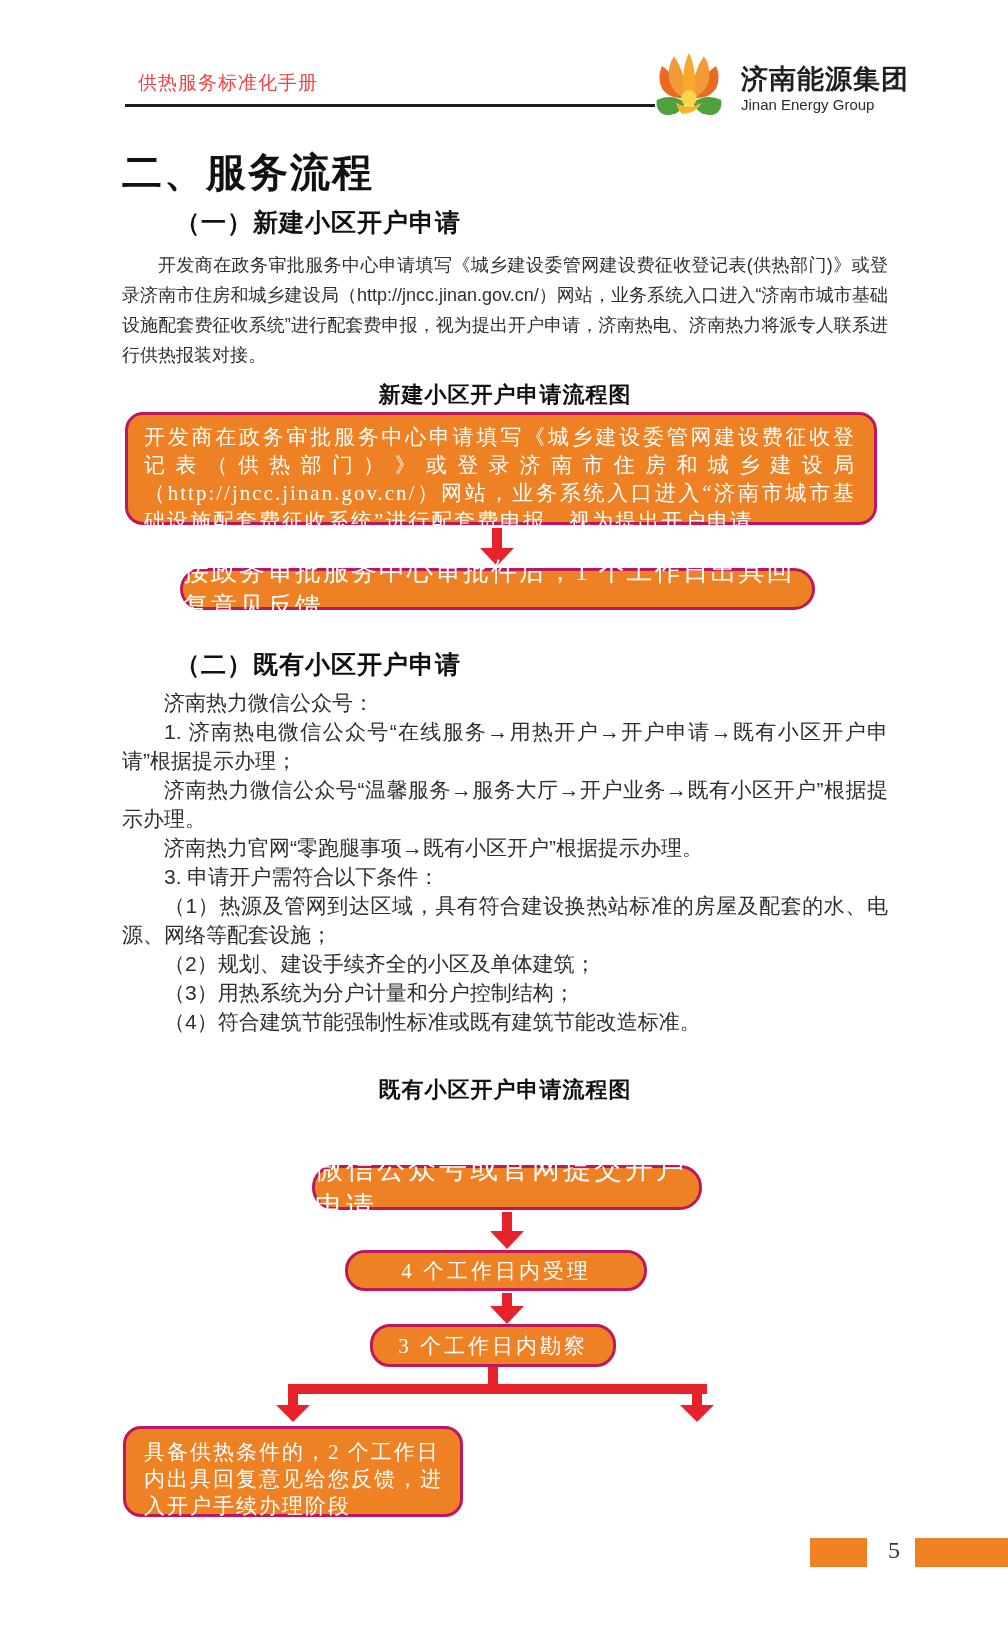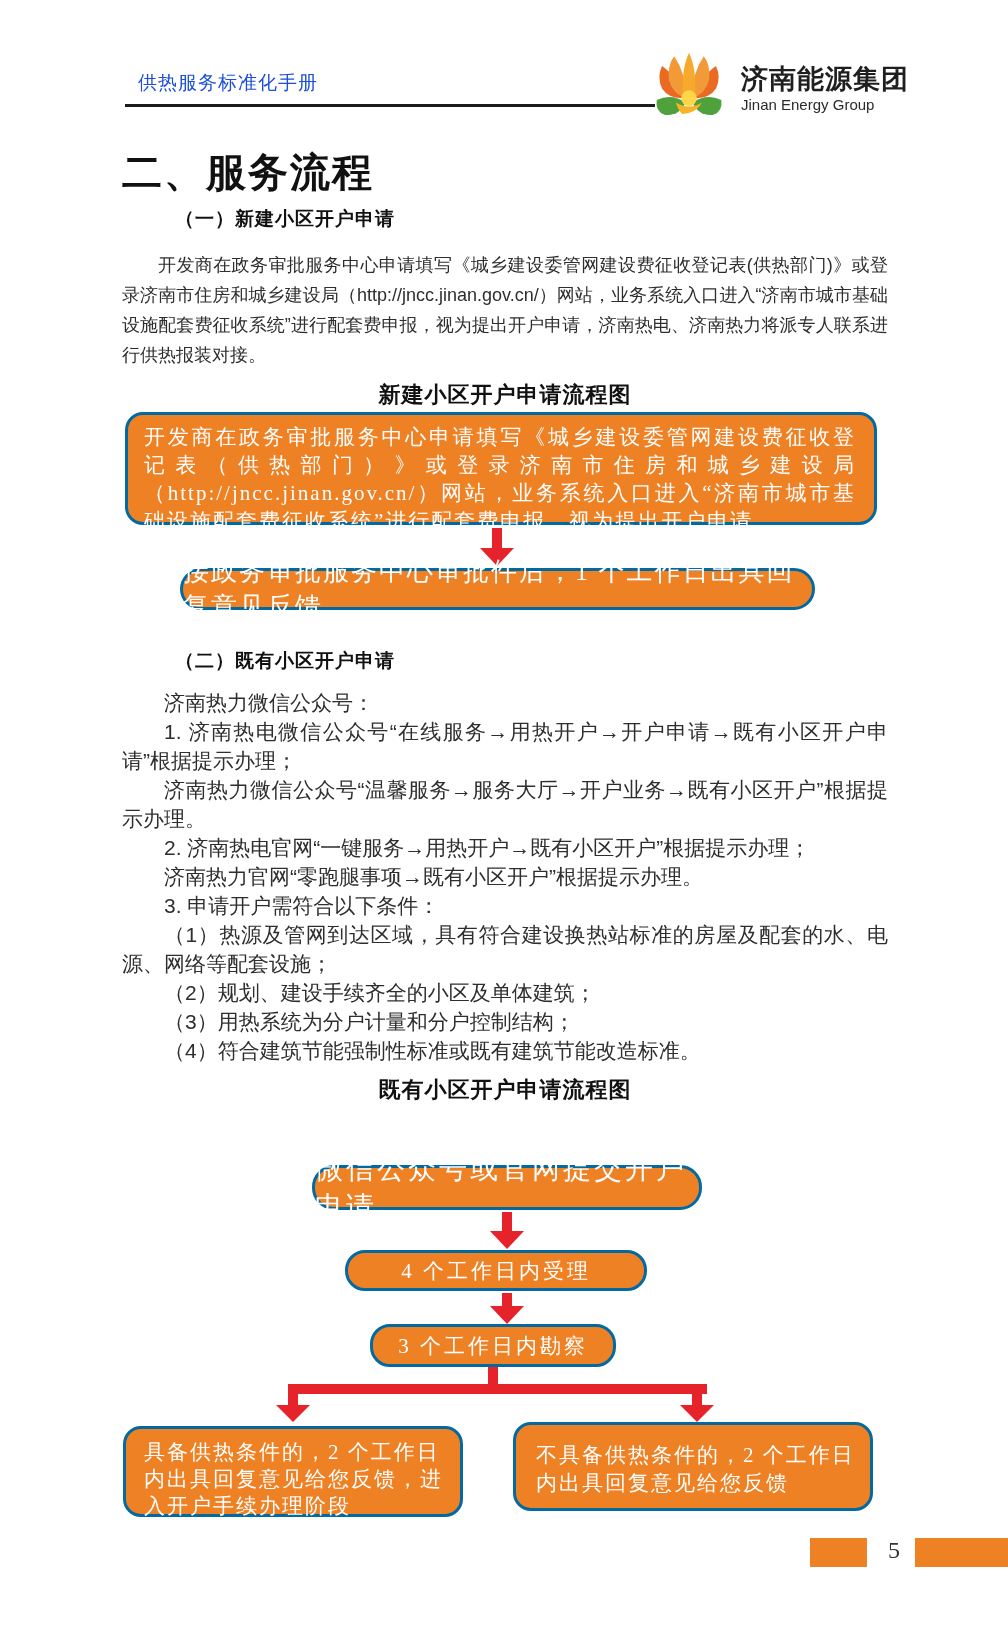--- a/index.html
+++ b/index.html
@@ -2,47 +2,47 @@
 <html><head>
 <meta charset="utf-8">
 <style>
   html,body{margin:0;padding:0;background:#e8e8e8;}
   .page{
     position:relative;width:1008px;height:1638px;background:#ffffff;
     margin:0 auto;font-family:"Liberation Sans","DejaVu Sans",sans-serif;
     color:#2e2e2e;overflow:hidden;
   }
   
-  .doc-title{position:absolute;left:138px;top:70px;font-size:19px;color:#1d4ed8;letter-spacing:1px;}
+  .doc-title{position:absolute;left:138px;top:70px;font-size:19px;color:#ef4444;letter-spacing:1px;}
   .header-rule{position:absolute;left:125px;top:104px;width:530px;height:3px;background:#1b1b1b;}
   .logo-wrap{position:absolute;left:645px;top:52px;display:flex;align-items:center;}
   .logo-svg{width:88px;height:68px;}
   .company{margin-left:8px;}
   .company-cn{font-size:27px;font-weight:bold;color:#1f1f1f;letter-spacing:1px;line-height:30px;}
   .company-en{font-size:15px;color:#2b2b2b;margin-top:2px;}
   
   .h1{position:absolute;left:122px;top:145px;font-size:40px;font-weight:bold;color:#111;letter-spacing:2px;}
-  .h2{position:absolute;font-size:19px;font-weight:bold;color:#111;letter-spacing:1px;}
+  .h2{position:absolute;font-size:25px;font-weight:bold;color:#111;letter-spacing:1px;}
   .h2.s1{left:175px;top:206px;}
   .h2.s2{left:175px;top:648px;}
   
   .para{position:absolute;left:122px;width:766px;font-size:18px;line-height:30px;
         text-align:justify;color:#2e2e2e;}
   .para.p1{top:250px;text-indent:2em;}
   .list-block{position:absolute;left:122px;top:688px;width:766px;font-size:21px;
               line-height:29px;text-align:justify;color:#2e2e2e;}
   .list-block p{margin:0;text-indent:2em;}
   
   .flow-title{position:absolute;left:122px;width:766px;text-align:center;
               font-size:22px;font-weight:bold;color:#111;letter-spacing:1px;}
   .flow-title.t1{top:380px;}
   .flow-title.t2{top:1075px;}
   
   .obox{
-    position:absolute;background:#EF8125;border:3px solid #0369a1;border-radius:18px;
+    position:absolute;background:#EF8125;border:3px solid #be185d;border-radius:18px;
     color:#ffffff;font-family:"Liberation Serif","DejaVu Serif",serif;
     letter-spacing:2px;box-sizing:border-box;
   }
   .obox.big1{left:125px;top:412px;width:752px;height:113px;padding:8px 18px 8px 16px;
              font-size:21px;line-height:28px;text-align:justify;}
   .obox.pill2{left:180px;top:568px;width:635px;height:42px;border-radius:23px;
               font-size:26px;display:flex;align-items:center;justify-content:center;}
   .obox.fb1{left:312px;top:1165px;width:390px;height:45px;border-radius:22px;
             font-size:28px;display:flex;align-items:center;justify-content:center;letter-spacing:3px;}
   .obox.fb2{left:345px;top:1250px;width:302px;height:41px;border-radius:20px;
@@ -114,21 +114,20 @@
     <div class="shaft"></div>
       <div class="head"></div>
   </div>
   <div class="obox pill2">接政务审批服务中心审批件后，1 个工作日出具回复意见反馈</div>
 
   <div class="h2 s2">（二）既有小区开户申请</div>
   <div class="list-block">
     <p>济南热力微信公众号：</p>
     <p>1. 济南热电微信公众号“在线服务→用热开户→开户申请→既有小区开户申请”根据提示办理；</p>
     <p>济南热力微信公众号“温馨服务→服务大厅→开户业务→既有小区开户”根据提示办理。</p>
-    <p>2. 济南热电官网“一键服务→用热开户→既有小区开户”根据提示办理；</p>
     <p>济南热力官网“零跑腿事项→既有小区开户”根据提示办理。</p>
     <p>3. 申请开户需符合以下条件：</p>
     <p>（1）热源及管网到达区域，具有符合建设换热站标准的房屋及配套的水、电源、网络等配套设施；</p>
     <p>（2）规划、建设手续齐全的小区及单体建筑；</p>
     <p>（3）用热系统为分户计量和分户控制结构；</p>
     <p>（4）符合建筑节能强制性标准或既有建筑节能改造标准。</p>
   </div>
 
   <div class="flow-title t2">既有小区开户申请流程图</div>
   <div class="obox fb1">微信公众号或官网提交开户申请</div>
@@ -148,19 +147,18 @@
   <div class="drop dl">
     <div class="shaft"></div>
       <div class="head"></div>
   </div>
   <div class="drop dr">
     <div class="shaft"></div>
       <div class="head"></div>
   </div>
 
   <div class="obox bleft">具备供热条件的，2 个工作日内出具回复意见给您反馈，进入开户手续办理阶段</div>
-  <div class="obox bright">不具备供热条件的，2 个工作日内出具回复意见给您反馈</div>
 
   <div class="foot-rect1"></div>
   <div class="page-num">5</div>
   <div class="foot-rect2"></div>
 
 </div>
 
 </body></html>

